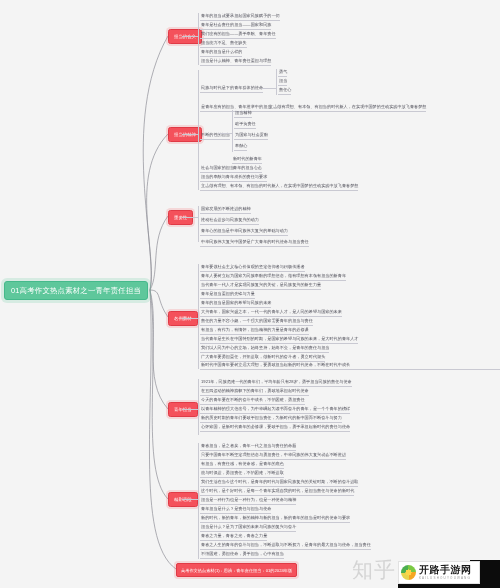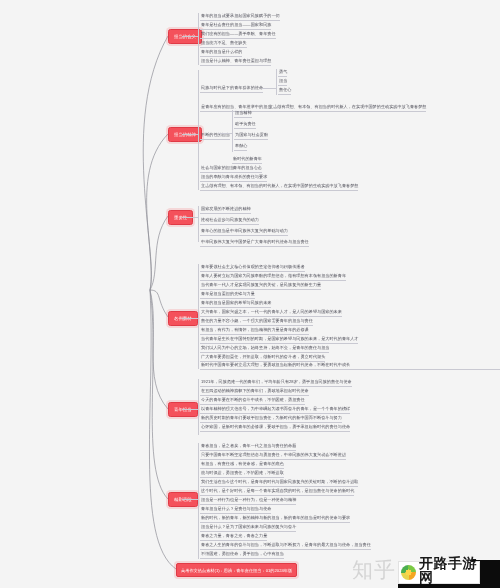--- a/index.html
+++ b/index.html
@@ -101,21 +101,21 @@
   }
   .logo-mark{
     width:15px;height:15px;flex:0 0 15px;
     margin-right:3px;
     border-radius:50%;
     background:
       radial-gradient(circle at 50% 50%, #ffd54a 0 28%, rgba(0,0,0,0) 29%),
       conic-gradient(#7ac943 0 25%, #f5a623 25% 50%, #e8d44d 50% 75%, #4caf50 75% 100%);
   }
   .logo-txt{display:flex;flex-direction:column;line-height:1;}
-  .logo-main{font-size:14px;color:#1a1a1a;font-weight:bold;letter-spacing:.5px;}
+  .logo-main{font-size:10px;color:#1a1a1a;font-weight:bold;letter-spacing:.5px;}
   .logo-sub{font-size:3px;color:#9a9a9a;letter-spacing:.2px;margin-top:1.5px;}
   .blackbar{position:absolute;left:470px;top:560px;width:30px;height:28px;background:#0c0c0c;}
   .blackbar2{position:absolute;left:398px;top:584px;width:102px;height:4px;background:#0c0c0c;}
 </style>
 </head>
 <body>
 
 <div id="canvas">
 
   <svg class="links" viewBox="0 0 500 588">
@@ -123,20 +123,23 @@
       <path d="M150,290 C158,250 120,120 168,36"></path>
       <path d="M150,290 C158,255 128,175 168,134"></path>
       <path d="M150,290 C160,272 150,240 168,216"></path>
       <path d="M150,290 C162,290 156,300 168,317"></path>
       <path d="M150,290 C160,330 142,380 168,409"></path>
       <path d="M150,290 C160,360 140,470 168,499"></path>
       <path d="M150,290 C156,400 134,540 176,569"></path>
     </g>
   </svg>
 
+  <div class="root-node">
+    <span>01高考作文热点素材之一青年责任担当</span>
+  </div>
 
   <div class="branch-node" style="left:168px;top:29px;">
     <span>担当的含义</span>
   </div>
   <div class="spine" style="left:198px;top:13px;height:52px;"></div>
   <div class="stub" style="left:182px;top:36px;width:16px;"></div>
 
   <div class="leaf" style="left:200px;top:12px;">青年的担当就要承担起国家民族赋予的一切</div>
   <div class="leaf" style="left:200px;top:21px;">青年是社会责任的担当——国家和民族</div>
   <div class="leaf" style="left:200px;top:30px;">我们应有的担当——勇于奉献、青年责任</div>

